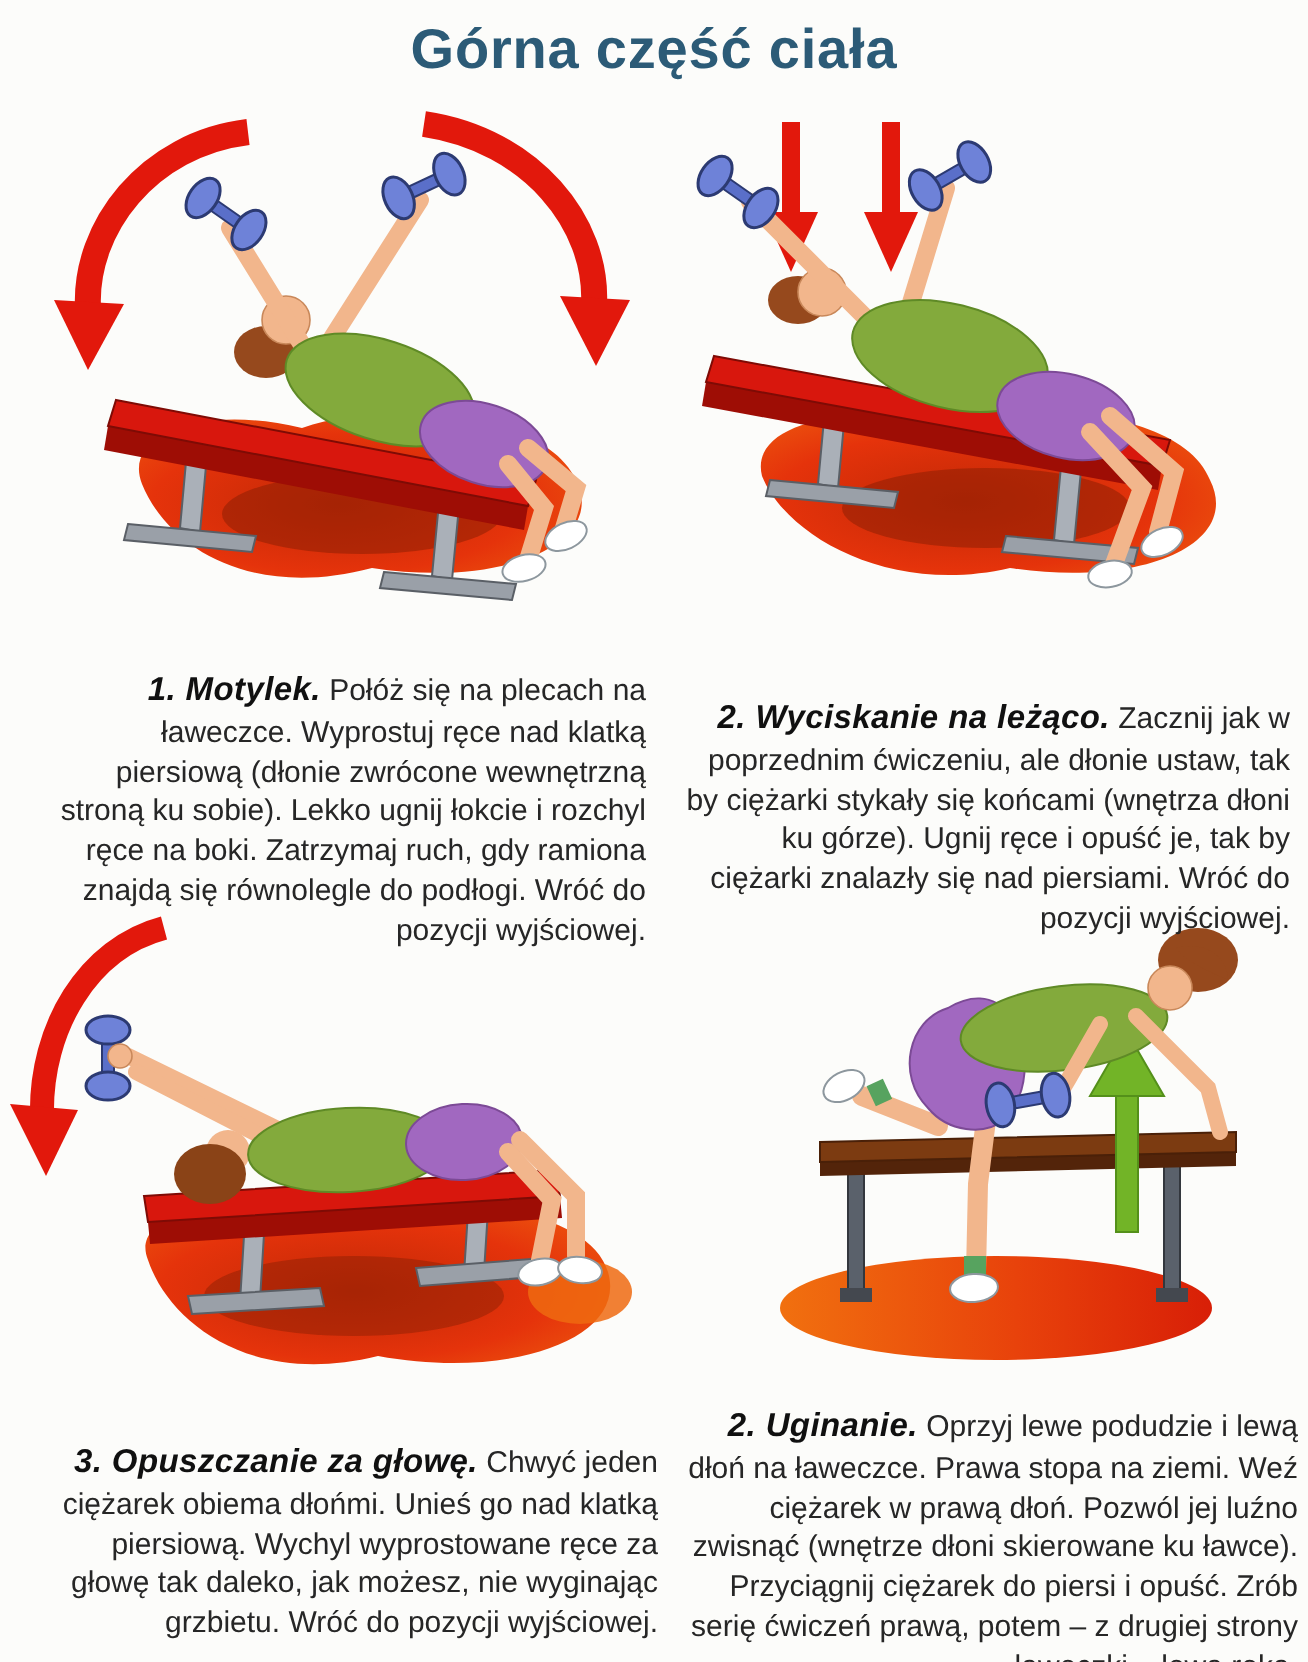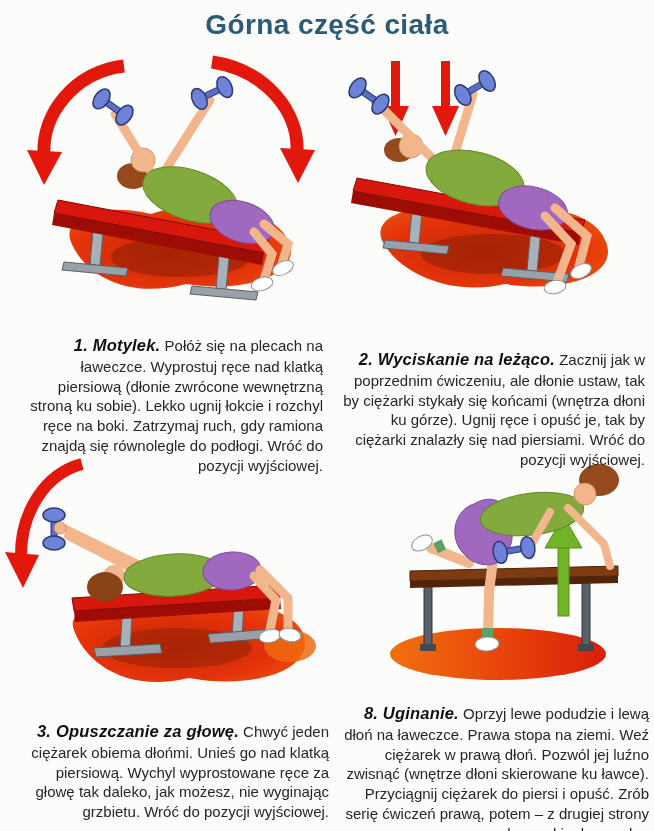--- a/index.html
+++ b/index.html
@@ -252,17 +252,17 @@
     <span class="lbl">2. Wyciskanie na leżąco.</span>
     <span>Zacznij jak w poprzednim ćwiczeniu, ale dłonie ustaw, tak by ciężarki stykały się końcami (wnętrza dłoni ku górze). Ugnij ręce i opuść je, tak by ciężarki znalazły się nad piersiami. Wróć do pozycji wyjściowej.</span>
   </p>
 
   <p class="ex" style="left:27px;top:696px;width:302px">
     <span class="lbl">3. Opuszczanie za głowę.</span>
     <span>Chwyć jeden ciężarek obiema dłońmi. Unieś go nad klatką piersiową. Wychyl wyprostowane ręce za głowę tak daleko, jak możesz, nie wyginając grzbietu. Wróć do pozycji wyjściowej.</span>
   </p>
 
   <p class="ex" style="left:341px;top:678px;width:308px">
-    <span class="lbl">8. Uginanie.</span>
+    <span class="lbl">2. Uginanie.</span>
     <span>Oprzyj lewe podudzie i lewą dłoń na ławeczce. Prawa stopa na ziemi. Weź ciężarek w prawą dłoń. Pozwól jej luźno zwisnąć (wnętrze dłoni skierowane ku ławce). Przyciągnij ciężarek do piersi i opuść. Zrób serię ćwiczeń prawą, potem – z drugiej strony ławeczki – lewą ręką.</span>
   </p>
 
 </div>
 
 </body></html>

